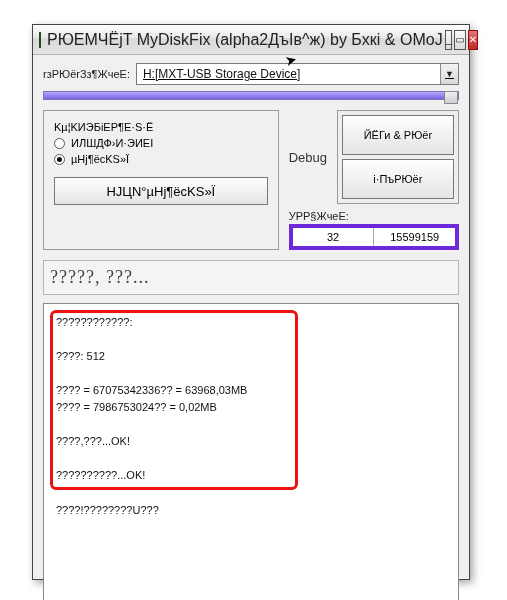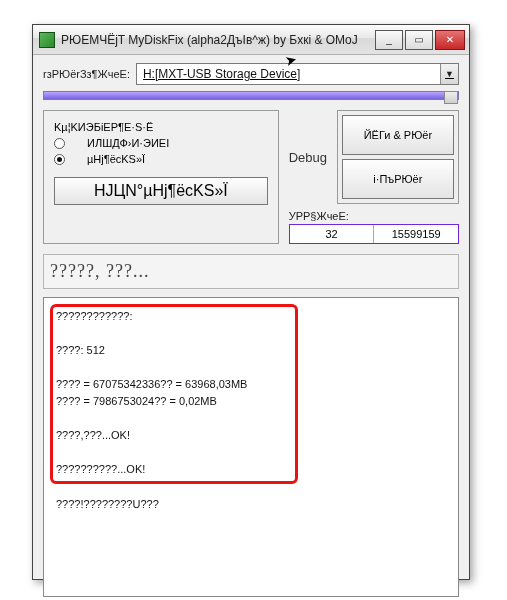--- a/index.html
+++ b/index.html
@@ -1,49 +1,49 @@
 <!DOCTYPE html>
 <html><head>
 <meta charset="utf-8">
 <style>
   * { box-sizing: border-box; font-family: Tahoma, Arial, sans-serif; }
   body { margin: 0; padding: 0; background: #fff; width: 507px; height: 600px; position: relative; }
   .window { position: absolute; left: 32px; top: 24px; width: 438px; height: 556px; border: 1px solid #444; background: #f0f0f0; box-shadow: 3px 3px 8px rgba(0,0,0,0.35); }
   .titlebar { height: 30px; background: linear-gradient(#fdfdfd,#e8e8e8 45%,#d9d9d9 46%,#e3e3e3); display: flex; align-items: center; padding: 0 4px 0 6px; border-bottom: 1px solid #b0b0b0; }
   .titlebar .app-icon { width: 16px; height: 16px; background: linear-gradient(135deg,#5bb85b,#2a8a2a); border:1px solid #165016; margin-right: 6px; }
-  .titlebar .title-text { font-size: 12px; color:#222; flex: 0 0 auto; }
+  .titlebar .title-text { font-size: 16px; color:#222; flex: 0 0 auto; }
   .titlebar .spacer { flex: 1; }
   .win-btn { width: 28px; height: 20px; border:1px solid #555; margin-left: 2px; background: linear-gradient(#f9f9f9,#dcdcdc); display:flex; align-items:center; justify-content:center; font-size:10px; color:#222; }
   .win-btn.close { background: linear-gradient(#e57373,#c62828); color:#fff; border-color:#861616; width:30px; }
   .client { padding: 8px 10px 10px 10px; }
 
   .row-drive { display:flex; align-items:center; gap:6px; }
   .lbl { font-size:11px; color:#222; }
   .combo { flex:1; display:flex; align-items:center; border:1px solid #7a7a7a; background:#fff; height:22px;text-decoration:underline; }
   .combo input { border:0; flex:1; font-size:12px; padding:0 6px; height:20px; outline:none; color:#111; }
   .combo .drop { width:18px; height:20px; background:linear-gradient(#f3f3f3,#d8d8d8); border-left:1px solid #8a8a8a; display:flex; align-items:center; justify-content:center; font-size:9px; color:#222; }
 
   .purple-bar { margin-top:6px; height:9px; background:linear-gradient(#b9a6ff,#7a63e2); border:1px solid #8073be; position:relative; }
   .purple-bar::after { content:""; position:absolute; right:0; top:-1px; height:11px; width:12px; background:linear-gradient(#eee,#cfcfcf); border:1px solid #8a8a8a; }
 
   .mid { display:flex; gap:10px; margin-top:10px; }
   .groupbox { border:1px solid #9a9a9a; background:#f0f0f0; padding:10px 10px 12px; font-size:11px; position:relative; flex:1 1 58%; }
-  .radio-row { display:flex; align-items:center; gap:22px; margin:4px 0; }
+  .radio-row { display:flex; align-items:center; gap:6px; margin:4px 0; }
   .radio { width:11px; height:11px; border:1px solid #555; border-radius:50%; display:inline-flex; align-items:center; justify-content:center; background:#fff; }
   .radio.on::after { content:""; width:5px; height:5px; border-radius:50%; background:#111; }
-  .big-btn { margin-top:8px; width:100%; height:28px; border:1px solid #777; background:linear-gradient(#fefefe,#e4e4e4); font-size:16px; cursor:pointer; }
+  .big-btn { margin-top:8px; width:100%; height:28px; border:1px solid #777; background:linear-gradient(#fefefe,#e4e4e4); font-size:13px; cursor:pointer; }
 
   .right-col { flex:1 1 42%; display:flex; flex-direction:column; gap:6px; }
   .top-right { display:flex; gap:8px; }
   .debug-label { font-size:13px; color:#333; align-self:center; width:40px; }
   .btn-stack { flex:1; display:flex; flex-direction:column; gap:4px; border:1px solid #999; padding:4px; background:#eee;}
   .small-btn { height:40px; border:1px solid #777; background:linear-gradient(#fefefe,#e4e4e4); font-size:11px; cursor:pointer; }
   .stats { display:flex; flex-direction:column; gap:2px; font-size:11px; }
   .stats-label { color:#222; }
-  .stat-cells { display:flex; border:1px solid #6d28d9; background:#fff; }
+  .stat-cells { display:flex; border:4px solid #6d28d9; background:#fff; }
   .stat-cells div { flex:1; text-align:center; height:18px; line-height:18px; font-size:11px; border-left:1px solid #aaa; }
   .stat-cells div:first-child { border-left:0; }
 
   .status-container { margin-top:10px; border:1px solid #b5b5b5; padding:6px; background:#f4f4f4; }
   .status-text { font-family: Georgia, 'Times New Roman', serif; font-size:18px; letter-spacing:1px; color:#444; }
 
   .output-box { margin-top:8px; border:1px solid #888; background:#fff; height:300px; padding:2px; position:relative; }
   .highlight { position:absolute; left:6px; top:6px; width:248px; height:180px; border:3px solid #e11; border-radius:6px; pointer-events:none; }
   .output-text { font-family: Arial, sans-serif; font-size:11px; color:#111; white-space:pre; padding:8px 10px; line-height:1.55; }
 

